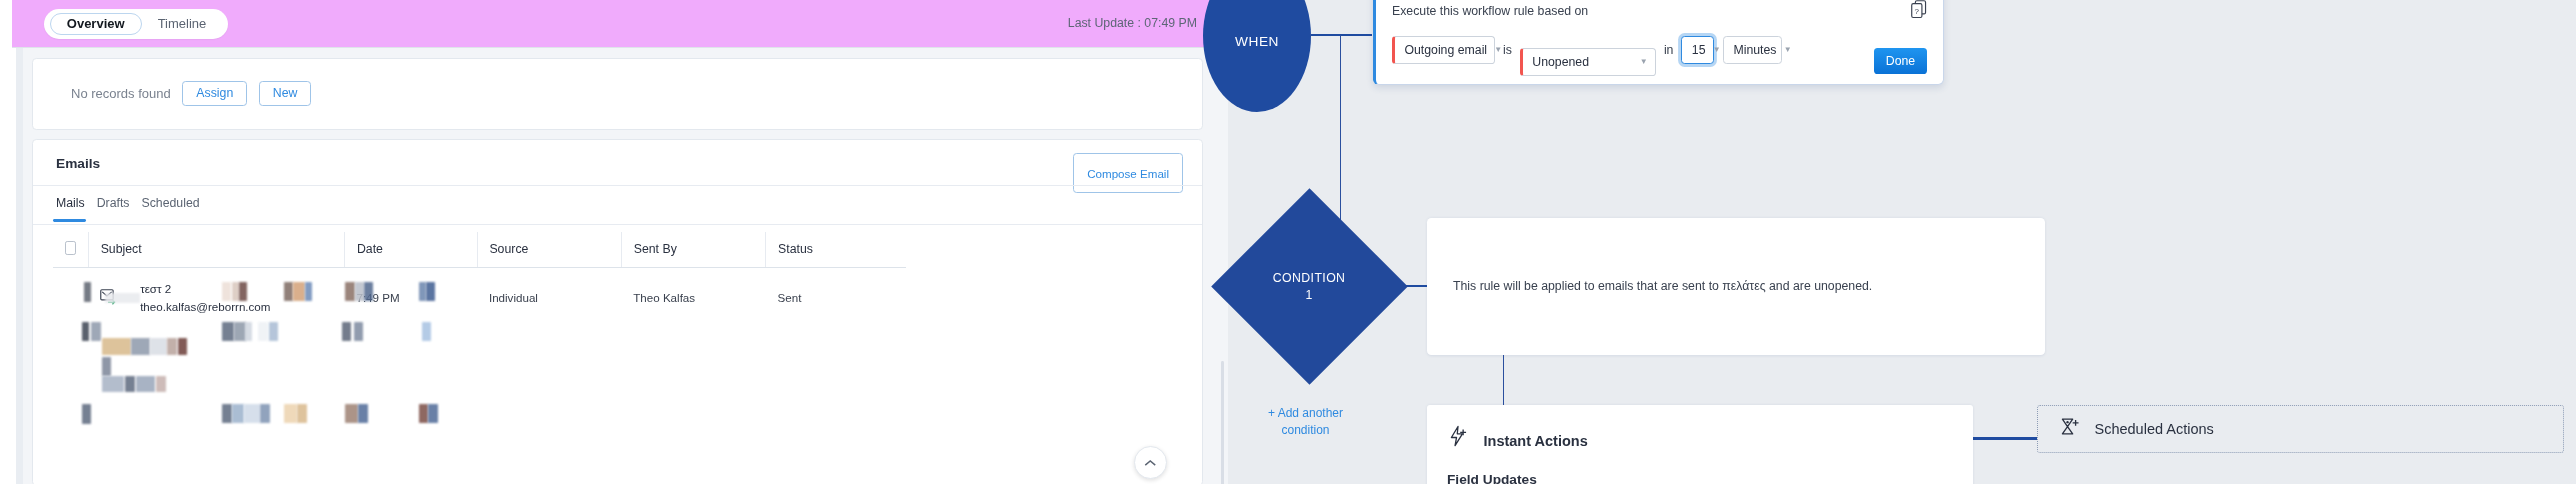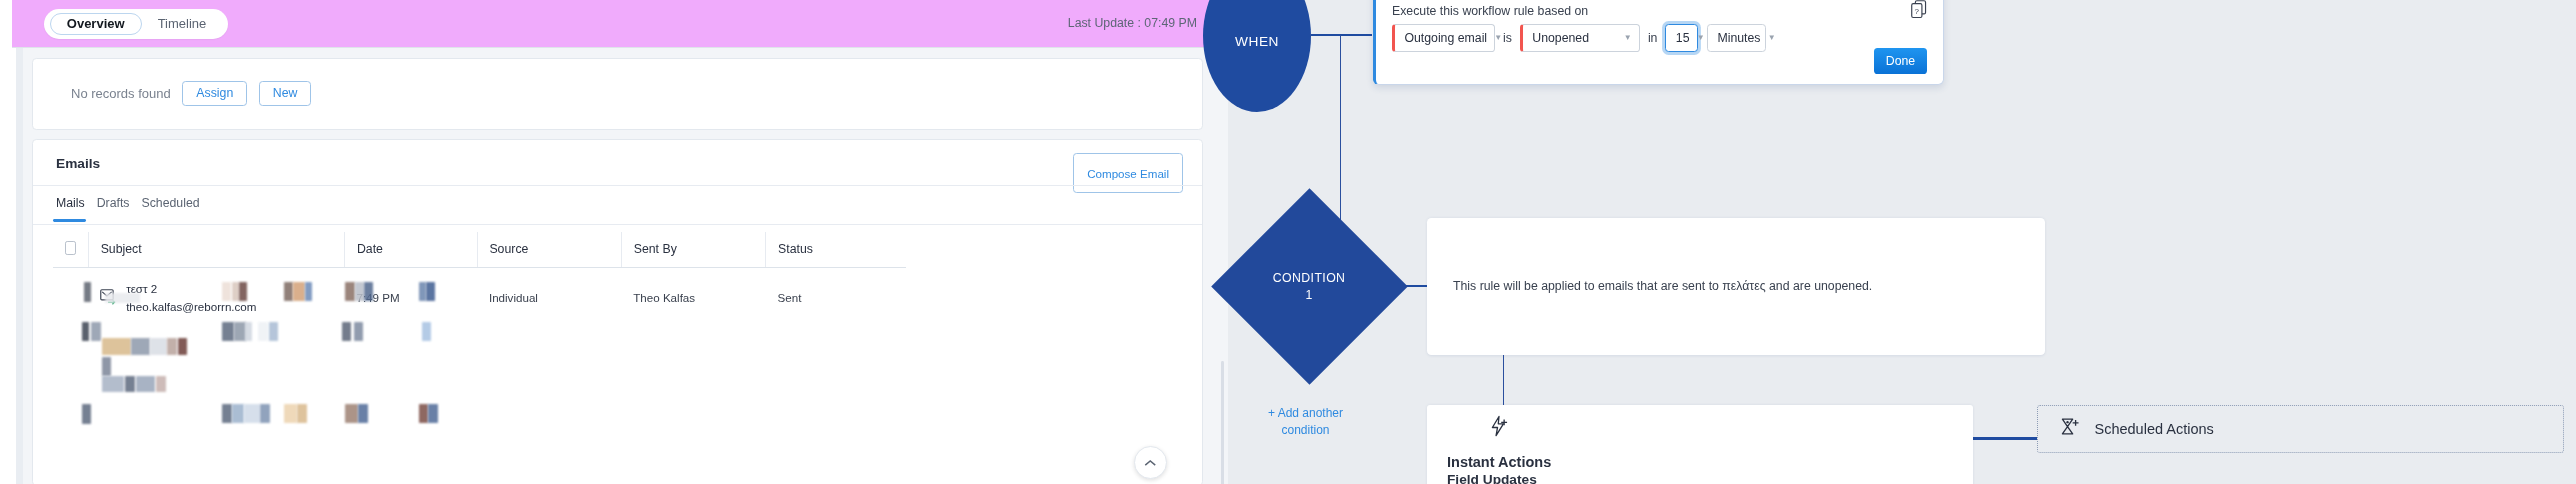--- a/index.html
+++ b/index.html
@@ -141,21 +141,21 @@
   .col-date { width: 123px; }
   .col-source { width: 134px; }
   .col-sentby { width: 134px; }
   .col-status { width: 130px; }
   .chk {
     width: 11.6px; height: 14.5px;
     border: 0.7px solid #b9c1cc; border-radius: 2.2px;
     display: inline-block; background: #fff;
     cursor: pointer;
   }
-  .subject-cell { display: flex; align-items: center; gap: 7px; }
+  .subject-cell { display: flex; align-items: center; gap: 21px; }
   .mail-icon { flex: 0 0 auto; }
   .subject-text { display: flex; flex-direction: column; gap: 4.3px; }
   .subject-line1 { font-size: 11.6px; color: #2a3140; }
   .subject-line2 { font-size: 11.6px; color: #2a3140; }
 
   
   .blur-row { position: absolute; }
   .blur-bar { position: absolute; border-radius: 0.7px; filter: blur(1px); opacity: 0.85; }
 
   .scroll-up-btn {
@@ -244,21 +244,21 @@
   .select.required { border-left: 3.6px solid #f2554f; }
   .select.focused {
     border: 1.4px solid #2f8ae0;
     box-shadow: 0 0 0 2.9px rgba(47,138,224,0.35);
   }
   .select .caret {
     margin-left: auto; padding-left: 7.2px;
     color: #9aa3af; font-size: 8px;
   }
   .sel-field   { width: 103px; }
-  .sel-status  { width: 120px; }
+  .sel-status  { width: 136px; margin-top: 24px; }
   .sel-number  { width: 33px; }
   .sel-unit    { width: 59px; }
   .word { font-size: 12.3px; color: #39414f; padding: 0 8px; white-space: nowrap; }
 
   .btn-done {
     position: absolute; right: 16px; bottom: 10px;
     width: 53px; height: 26px;
     border-radius: 3.6px;
     background: linear-gradient(180deg, #1f95f0 0%, #0a72d6 100%);
     color: #ffffff; font-size: 12.3px;
@@ -289,22 +289,22 @@
 
   
   .instant-card {
     position: absolute; left: 199px; top: 405px;
     width: 546px; height: 145px;
     background: #ffffff; border-radius: 2.9px;
     box-shadow: 0 0.7px 2.9px rgba(40,70,130,0.10);
     cursor: pointer;
   }
   .instant-head {
-    position: absolute; left: 20px; top: 10px;
-    display: flex; align-items: center; gap: 14.5px; flex-direction: column;
+    position: absolute; left: 20px; top: 20px;
+    display: flex; align-items: flex-end; gap: 14.5px;
   }
   .instant-head-label { font-size: 14.5px; font-weight: bold; color: #2a3140; white-space: nowrap; }
   .field-updates {
     position: absolute; left: 20px; top: 67px;
     font-size: 13.7px; font-weight: bold; color: #2a3140; white-space: nowrap;
   }
 
   
   .sched-card {
     position: absolute; left: 809px; top: 405px;

